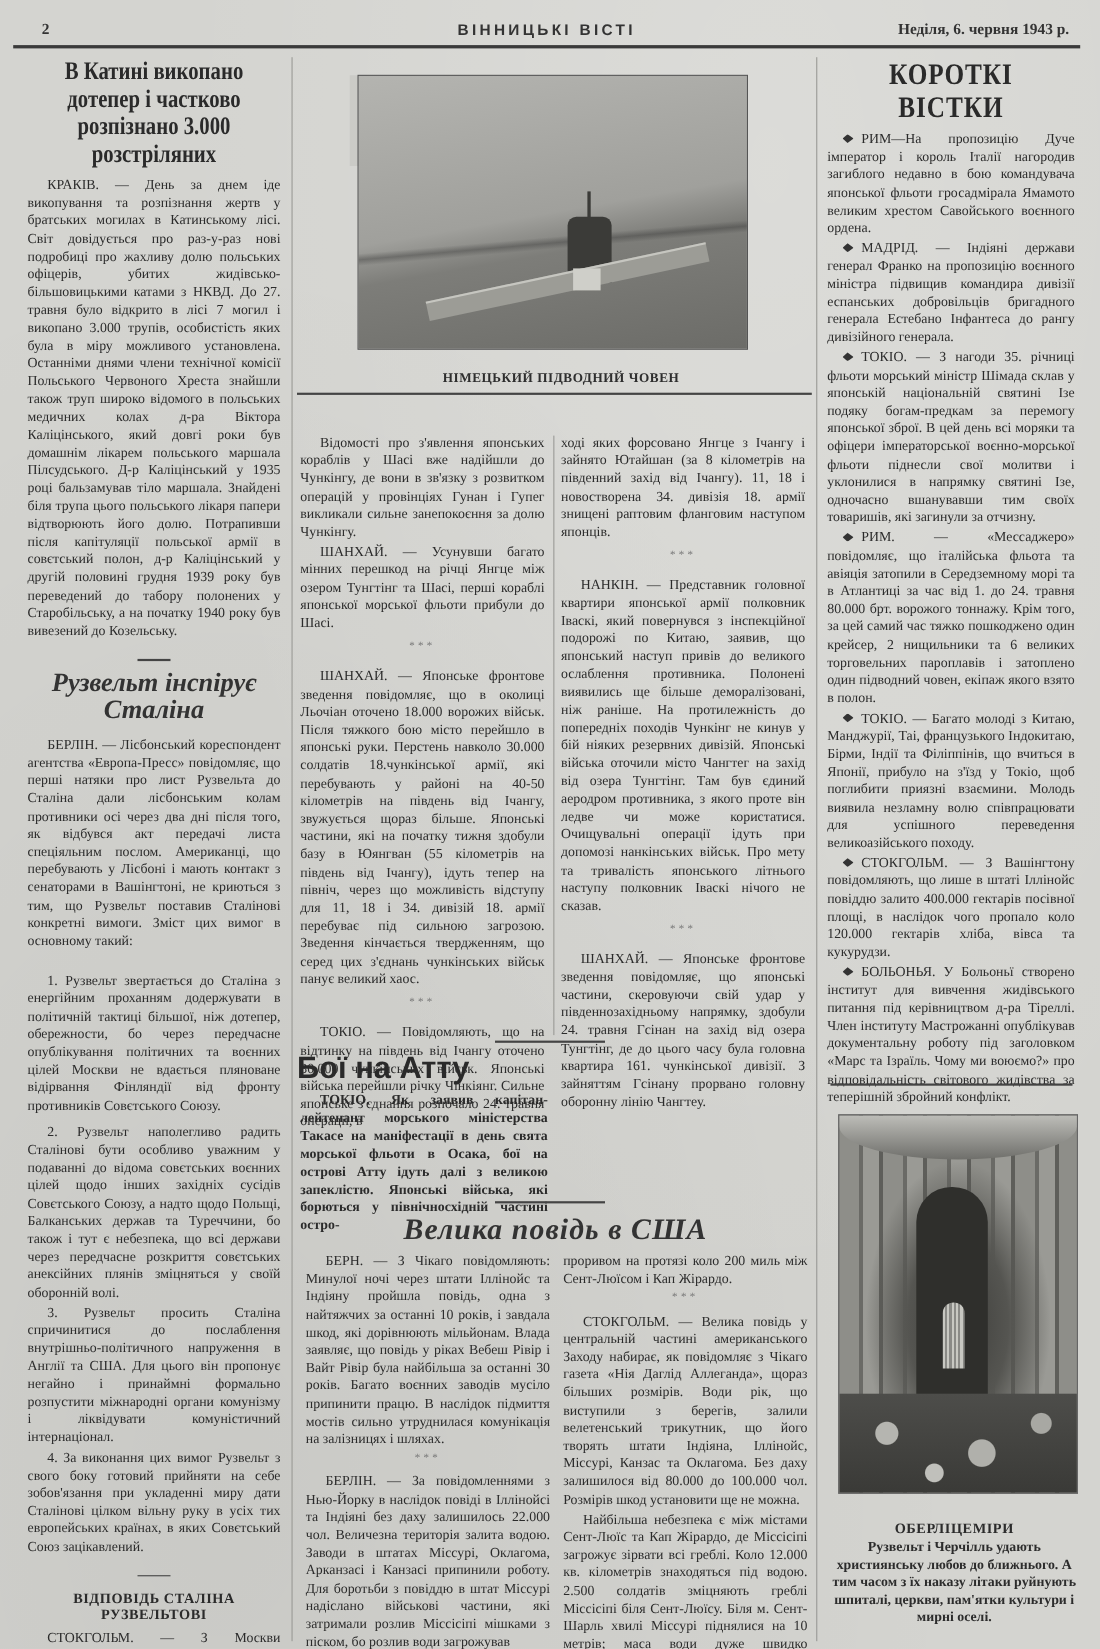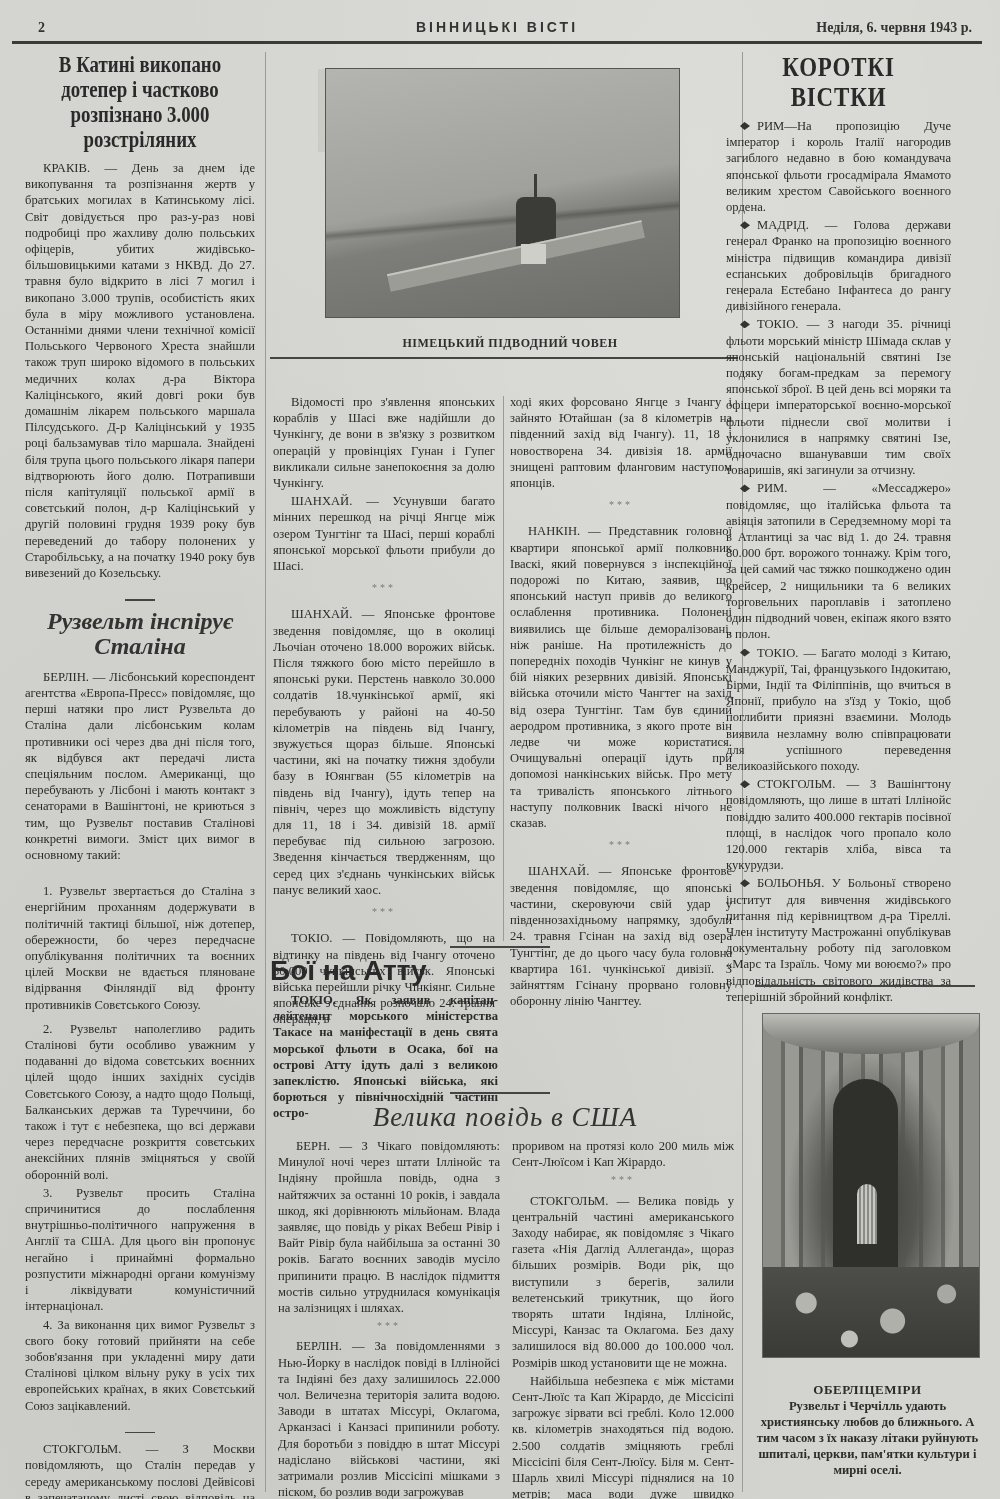--- a/index.html
+++ b/index.html
@@ -24,21 +24,21 @@
     font-weight: bold; font-size: 13px; color: #333;
   }
   .masthead .pnum { position: absolute; left: 26px; top: 6px; font-family: "Liberation Serif", serif; font-size: 14px; }
   .masthead .title { position: absolute; left: 0; right: 0; text-align: center; top: 5px; letter-spacing: 3px; font-size: 14px; }
   .masthead .date { position: absolute; right: 10px; top: 6px; font-family: "Liberation Serif", serif; font-size: 14px; }
 
   .col { position: absolute; font-size: 12.6px; line-height: 16.2px; text-align: justify; }
   .col p { text-indent: 18px; margin-bottom: 2px; hyphens: auto; }
   .col p.noind { text-indent: 0; }
   .col-left { left: 25px; top: 52px; width: 230px; }
-  .col-right { left: 726px; top: 52px; width: 225px; }
+  .col-right { left: 752px; top: 52px; width: 225px; }
 
   .h-bold-serif {
     font-family: "Liberation Serif", serif; font-weight: bold;
     font-size: 23px; line-height: 25px; text-align: center; color: #2a2a2a;
     margin-bottom: 8px; transform: scaleX(0.82); transform-origin: center;
   }
   .h-italic {
     font-family: "Liberation Serif", serif; font-style: italic; font-weight: bold;
     font-size: 24px; line-height: 25px; text-align: center; color: #333;
     margin: 8px 0 10px;
@@ -85,21 +85,21 @@
 
   .h-atty {
     position: absolute; left: 270px; top: 955px; width: 470px; text-align: left;
     font-family: "Liberation Sans", sans-serif; font-weight: bold; font-size: 28px; color: #2a2a2a;
   }
   .col-a1 { left: 273px; top: 992px; width: 225px; font-weight: bold; }
   .col-a2 { left: 508px; top: 992px; width: 225px; }
 
   .h-flood {
     position: absolute; left: 270px; top: 1102px; width: 470px; text-align: center;
-    font-family: "Liberation Serif", serif; font-style: italic; font-weight: normal; font-size: 27px; color: #333;
+    font-family: "Liberation Serif", serif; font-style: italic; font-weight: bold; font-size: 27px; color: #333;
     letter-spacing: 1px;
   }
   .col-f1 { left: 278px; top: 1138px; width: 222px; }
   .col-f2 { left: 512px; top: 1138px; width: 222px; }
 
   .vrule { position: absolute; width: 1px; background: #9a9a96; }
 
   
   .h-kv {
     font-family: "Liberation Serif", serif; font-weight: bold; font-size: 27px; line-height: 30px;
@@ -173,20 +173,21 @@
 
     <div class="shortrule"></div>
     <div class="h-italic">Рузвельт інспірує Сталіна</div>
     <p>БЕРЛІН. — Лісбонський кореспондент агентства «Европа-Пресс» повідомляє, що перші натяки про лист Рузвельта до Сталіна дали лісбонським колам противники осі через два дні після того, як відбувся акт передачі листа спеціяльним послом. Американці, що перебувають у Лісбоні і мають контакт з сенаторами в Вашінгтоні, не криються з тим, що Рузвельт поставив Сталінові конкретні вимоги. Зміст цих вимог в основному такий:</p>
     <p style="margin-top:20px">1. Рузвельт звертається до Сталіна з енергійним проханням додержувати в політичній тактиці більшої, ніж дотепер, обережности, бо через передчасне опублікування політичних та воєнних цілей Москви не вдається пляноване відірвання Фінляндії від фронту противників Совєтського Союзу.</p>
     <p style="margin-top:8px">2. Рузвельт наполегливо радить Сталінові бути особливо уважним у подаванні до відома совєтських воєнних цілей щодо інших західніх сусідів Совєтського Союзу, а надто щодо Польщі, Балканських держав та Туреччини, бо також і тут є небезпека, що всі держави через передчасне розкриття совєтських анексійних плянів зміцняться у своїй оборонній волі.</p>
     <p>3. Рузвельт просить Сталіна спричинитися до послаблення внутрішньо-політичного напруження в Англії та США. Для цього він пропонує негайно і принаймні формально розпустити міжнародні органи комунізму і ліквідувати комуністичний інтернаціонал.</p>
     <p>4. За виконання цих вимог Рузвельт з свого боку готовий прийняти на себе зобов'язання при укладенні миру дати Сталінові цілком вільну руку в усіх тих европейських країнах, в яких Совєтський Союз зацікавлений.</p>
 
     <div class="shortrule"></div>
+    <div class="h-caps">ВІДПОВІДЬ СТАЛІНА РУЗВЕЛЬТОВІ</div>
     <p>СТОКГОЛЬМ. — З Москви повідомляють, що Сталін передав у середу американському послові Дейвісові в запечатаному листі свою відповідь на лист Рузвельта, в якому Рузвельт між іншим запропонував «розпустити» комуністичний інтернаціонал. Дейвіс згодом заявив, що він здержується від будь-яких коментарів. Лист призначений виключно для Рузвельта.</p>
   </div>
 
   <div class="ghost">Щ Ш</div>
 
   <div class="photo-sub">
     <div class="mast"></div>
     <div class="tower"></div>
     <div class="hull"></div>
     <div class="deck-base"></div>
@@ -231,21 +232,21 @@
     <p>СТОКГОЛЬМ. — Велика повідь у центральній частині американського Заходу набирає, як повідомляє з Чікаго газета «Нія Даглід Аллеганда», щораз більших розмірів. Води рік, що виступили з берегів, залили велетенський трикутник, що його творять штати Індіяна, Іллінойс, Міссурі, Канзас та Оклагома. Без даху залишилося від 80.000 до 100.000 чол. Розмірів шкод установити ще не можна.</p>
     <p>Найбільша небезпека є між містами Сент-Люїс та Кап Жірардо, де Міссісіпі загрожує зірвати всі греблі. Коло 12.000 кв. кілометрів знаходяться під водою. 2.500 солдатів зміцняють греблі Міссісіпі біля Сент-Люїсу. Біля м. Сент-Шарль хвилі Міссурі піднялися на 10 метрів; маса води дуже швидко збільшується.</p>
   </div>
 
   <div class="vrule" style="left:265px; top:52px; height:1440px;"></div>
   <div class="vrule" style="left:742px; top:52px; height:1440px;"></div>
 
   <div class="col col-right">
     <div class="h-kv">КОРОТКІ ВІСТКИ</div>
     <p><span class="bullet"></span><span>РИМ—На пропозицію Дуче імператор і король Італії нагородив загиблого недавно в бою командувача японської фльоти гросадмірала Ямамото великим хрестом Савойського воєнного ордена.</span></p>
-    <p><span class="bullet"></span><span>МАДРІД. — Голова держави генерал Франко на пропозицію воєнного міністра підвищив командира дивізії еспанських добровільців бригадного генерала Естебано Інфантеса до рангу дивізійного генерала.</span></p>
+    <p><span class="bullet"></span><span>МАДРІД. — Індіяні держави генерал Франко на пропозицію воєнного міністра підвищив командира дивізії еспанських добровільців бригадного генерала Естебано Інфантеса до рангу дивізійного генерала.</span></p>
     <p><span class="bullet"></span><span>ТОКІО. — З нагоди 35. річниці фльоти морський міністр Шімада склав у японській національній святині Ізе подяку богам-предкам за перемогу японської зброї. В цей день всі моряки та офіцери імператорської воєнно-морської фльоти піднесли свої молитви і уклонилися в напрямку святині Ізе, одночасно вшанувавши тим своїх товаришів, які загинули за отчизну.</span></p>
     <p><span class="bullet"></span><span>РИМ. — «Мессаджеро» повідомляє, що італійська фльота та авіяція затопили в Середземному морі та в Атлантиці за час від 1. до 24. травня 80.000 брт. ворожого тоннажу. Крім того, за цей самий час тяжко пошкоджено один крейсер, 2 нищильники та 6 великих торговельних пароплавів і затоплено один підводний човен, екіпаж якого взято в полон.</span></p>
     <p><span class="bullet"></span><span>ТОКІО. — Багато молоді з Китаю, Манджурії, Таі, французького Індокитаю, Бірми, Індії та Філіппінів, що вчиться в Японії, прибуло на з'їзд у Токіо, щоб поглибити приязні взаємини. Молодь виявила незламну волю співпрацювати для успішного переведення великоазійського походу.</span></p>
     <p><span class="bullet"></span><span>СТОКГОЛЬМ. — З Вашінгтону повідомляють, що лише в штаті Іллінойс повіддю залито 400.000 гектарів посівної площі, в наслідок чого пропало коло 120.000 гектарів хліба, вівса та кукурудзи.</span></p>
     <p><span class="bullet"></span><span>БОЛЬОНЬЯ. У Больоньї створено інститут для вивчення жидівського питання під керівництвом д-ра Тіреллі. Член інституту Мастрожанні опублікував документальну роботу під заголовком «Марс та Ізраїль. Чому ми воюємо?» про відповідальність світового жидівства за теперішній збройний конфлікт.</span></p>
   </div>
 
   <div class="rule-right"></div>
   <div class="photo-ruin">
     <div class="vault"></div>

